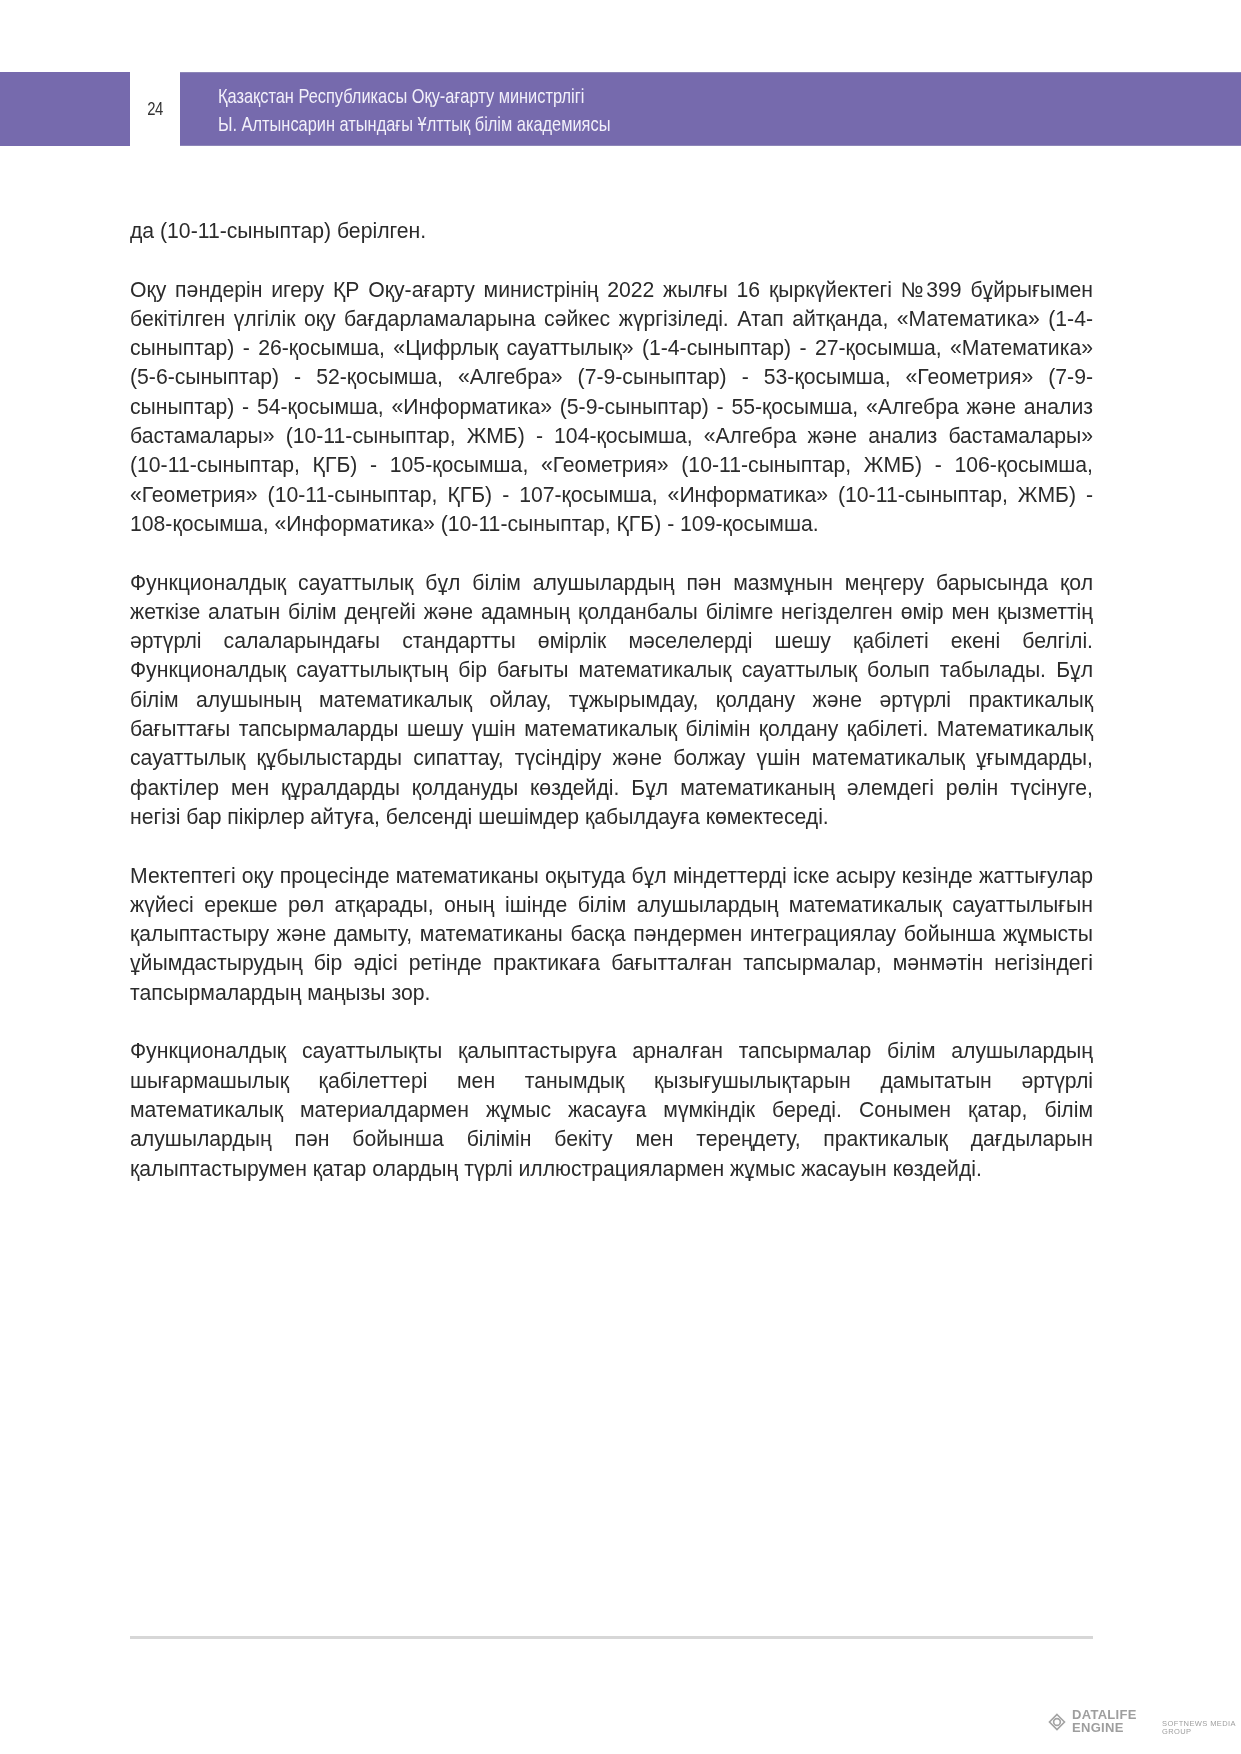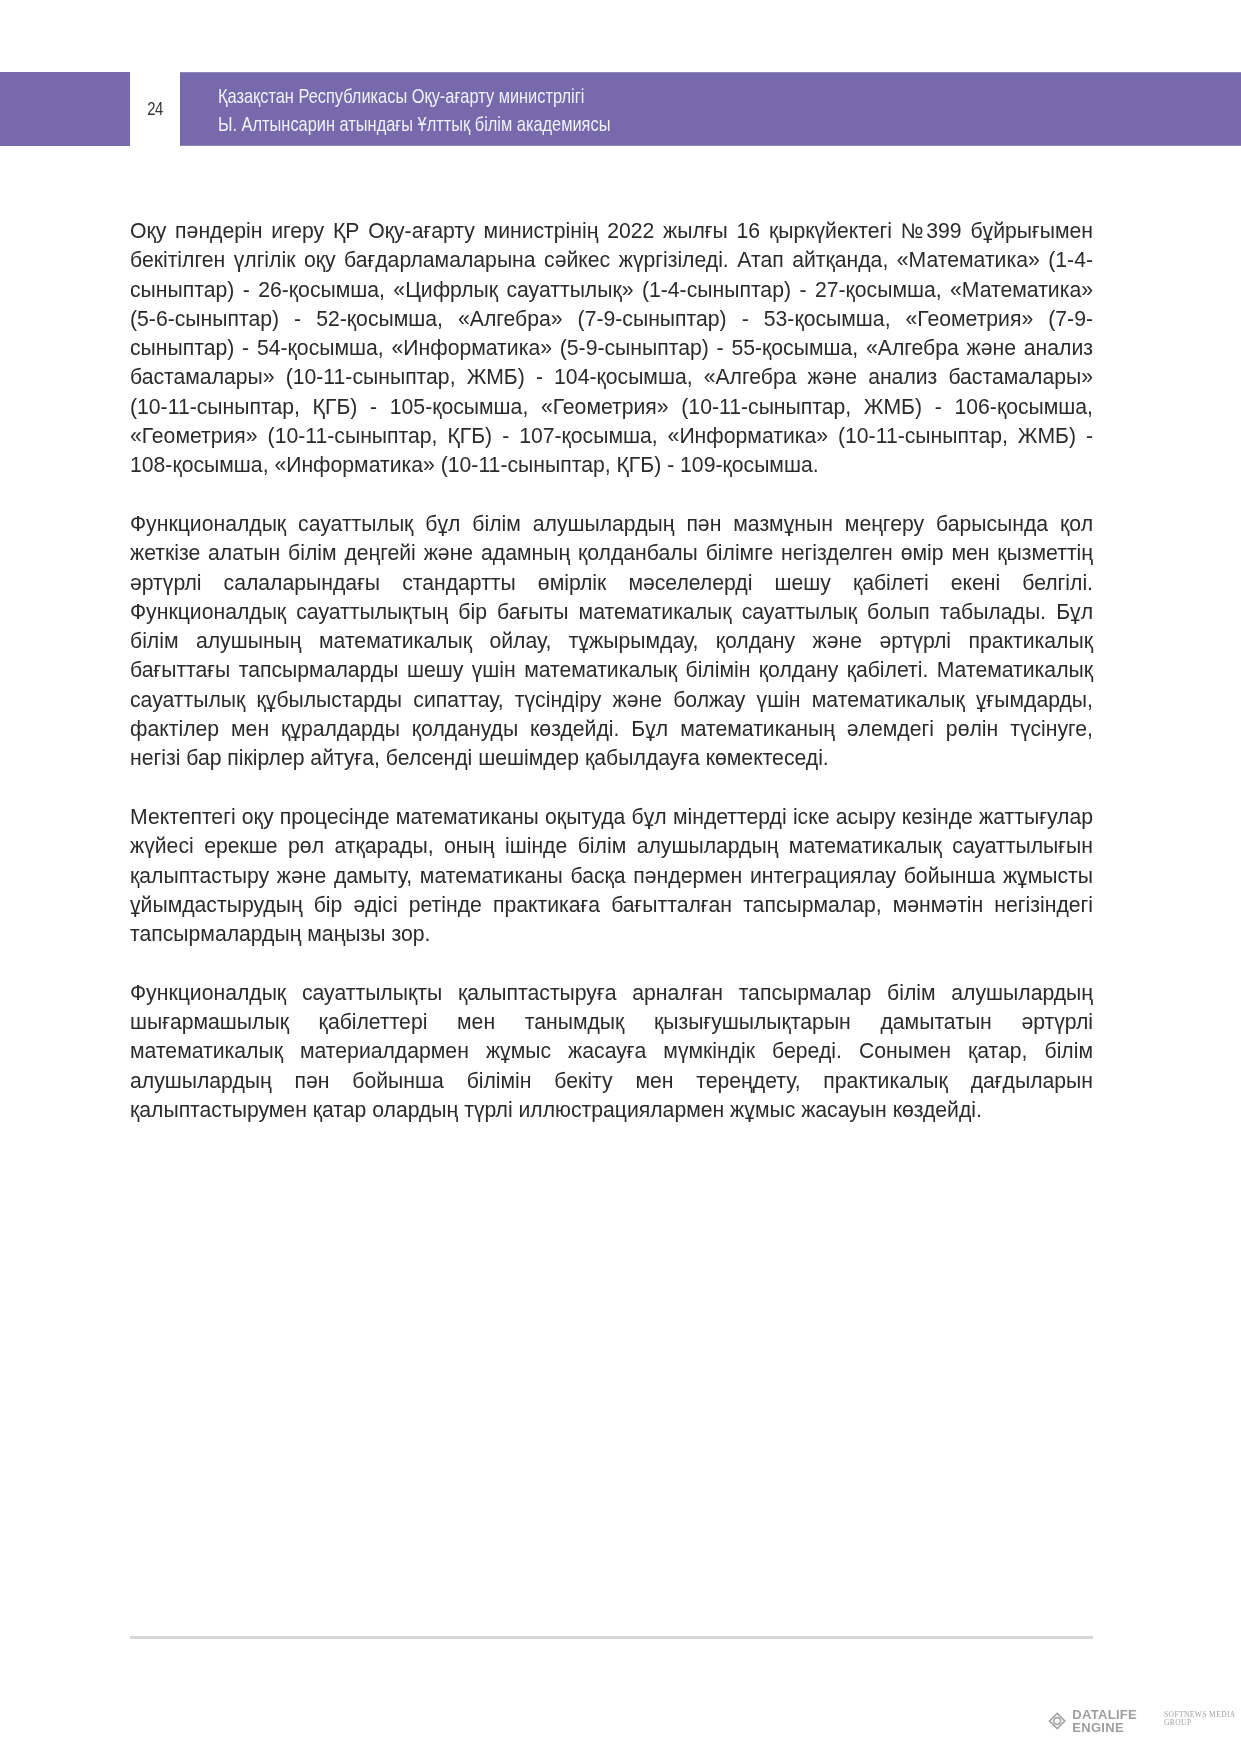--- a/index.html
+++ b/index.html
@@ -45,34 +45,35 @@
     position: absolute; left: 130px; top: 1636px; width: 963px; height: 3px;
     background: #d7d7d7;
   }
   .watermark {
     position: absolute; left: 1048px; top: 1708px;
     display: flex; align-items: center; gap: 6px; color: #9e9e9e;
   }
   .wm-logo { width: 24px; height: 24px; }
   .wm-text { display: flex; flex-direction: row; line-height: 1; }
   .wm-title { font-weight: bold; font-size: 13px; letter-spacing: 0.3px; }
-  .wm-sub { font-size: 7.5px; letter-spacing: 0.4px; margin-top: 3px; font-family: Liberation Serif, serif; }
+  .wm-sub { font-size: 7.5px; letter-spacing: 0.4px; margin-top: 12px; }
 </style>
 </head>
 <body>
 
 <div class="hdr-block-left"></div>
 <div class="hdr-page">24</div>
 <div class="hdr-bar"></div>
 <div class="hdr-lines">
   <div>Қазақстан Республикасы Оқу-ағарту министрлігі</div>
   <div>Ы. Алтынсарин атындағы Ұлттық білім академиясы</div>
 </div>
 
 <div class="content">
+  <p>да (10-11-сыныптар) берілген.</p>
   <p>Оқу пəндерін игеру ҚР Оқу-ағарту министрінің 2022 жылғы 16 қыркүйектегі №399 бұйрығымен бекітілген үлгілік оқу бағдарламаларына сəйкес жүргізіледі. Атап айтқанда, «Математика» (1-4-сыныптар) - 26-қосымша, «Цифрлық сауаттылық» (1-4-сыныптар) - 27-қосымша, «Математика» (5-6-сыныптар) - 52-қосымша, «Алгебра» (7-9-сыныптар) - 53-қосымша, «Геометрия» (7-9-сыныптар) - 54-қосымша, «Информатика» (5-9-сыныптар) - 55-қосымша, «Алгебра жəне анализ бастамалары» (10-11-сыныптар, ЖМБ) - 104-қосымша, «Алгебра жəне анализ бастамалары» (10-11-сыныптар, ҚГБ) - 105-қосымша, «Геометрия» (10-11-сыныптар, ЖМБ) - 106-қосымша, «Геометрия» (10-11-сыныптар, ҚГБ) - 107-қосымша, «Информатика» (10-11-сыныптар, ЖМБ) - 108-қосымша, «Информатика» (10-11-сыныптар, ҚГБ) - 109-қосымша.</p>
   <p>Функционалдық сауаттылық бұл білім алушылардың пəн мазмұнын меңгеру барысында қол жеткізе алатын білім деңгейі жəне адамның қолданбалы білімге негізделген өмір мен қызметтің əртүрлі салаларындағы стандартты өмірлік мəселелерді шешу қабілеті екені белгілі. Функционалдық сауаттылықтың бір бағыты математикалық сауаттылық болып табылады. Бұл білім алушының математикалық ойлау, тұжырымдау, қолдану жəне əртүрлі практикалық бағыттағы тапсырмаларды шешу үшін математикалық білімін қолдану қабілеті. Математикалық сауаттылық құбылыстарды сипаттау, түсіндіру жəне болжау үшін математикалық ұғымдарды, фактілер мен құралдарды қолдануды көздейді. Бұл математиканың əлемдегі рөлін түсінуге, негізі бар пікірлер айтуға, белсенді шешімдер қабылдауға көмектеседі.</p>
   <p>Мектептегі оқу процесінде математиканы оқытуда бұл міндеттерді іске асыру кезінде жаттығулар жүйесі ерекше рөл атқарады, оның ішінде білім алушылардың математикалық сауаттылығын қалыптастыру жəне дамыту, математиканы басқа пəндермен интеграциялау бойынша жұмысты ұйымдастырудың бір əдісі ретінде практикаға бағытталған тапсырмалар, мəнмəтін негізіндегі тапсырмалардың маңызы зор.</p>
   <p>Функционалдық сауаттылықты қалыптастыруға арналған тапсырмалар білім алушылардың шығармашылық қабілеттері мен танымдық қызығушылықтарын дамытатын əртүрлі математикалық материалдармен жұмыс жасауға мүмкіндік береді. Сонымен қатар, білім алушылардың пəн бойынша білімін бекіту мен тереңдету, практикалық дағдыларын қалыптастырумен қатар олардың түрлі иллюстрациялармен жұмыс жасауын көздейді.</p>
 </div>
 
 <div class="footer-rule"></div>
 
 <div class="watermark">
   <svg class="wm-logo" viewBox="0 0 24 24">

